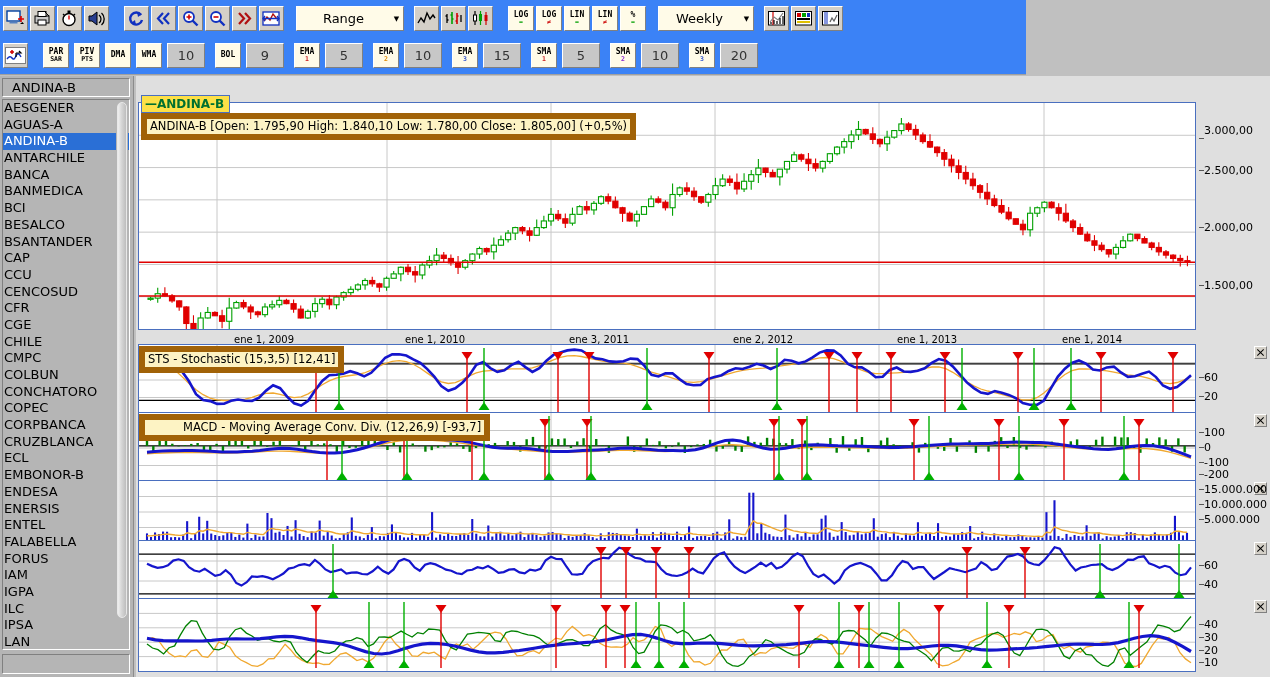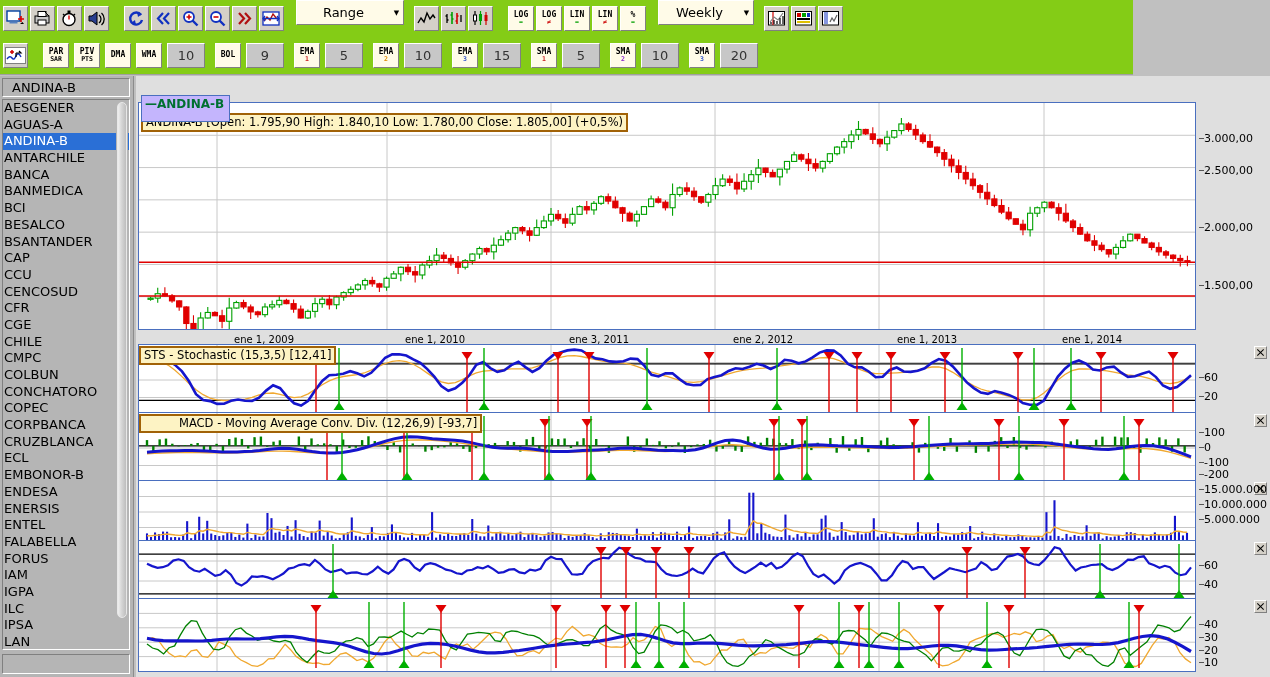--- a/index.html
+++ b/index.html
@@ -5,23 +5,23 @@
   * { box-sizing: border-box; }
   html, body {
     margin: 0; padding: 0;
     width: 1270px; height: 677px;
     overflow: hidden;
     background: #c0c0c0;
     font-family: "DejaVu Sans", "Liberation Sans", sans-serif;
   }
   
   .toolbar {
-    position: absolute; left: 0; width: 1133px;
-    background: #84cc16;
-    display: flex; align-items: flex-start;
+    position: absolute; left: 0; width: 1026px;
+    background: #3b82f6;
+    display: flex; align-items: center;
   }
   #toolbar-top { top: 0; height: 37px; }
   #toolbar-ind { top: 37px; height: 38px; border-bottom: 1px solid #a0a0a0; }
 
   .tgroup { display: flex; align-items: center; height: 100%; padding: 0 3px; }
   .tsep { width: 7px; }
 
   .tbtn {
     width: 25px; height: 25px;
     background: #d4d0c8;
@@ -125,33 +125,33 @@
     background: #dfdfdf;
   }
   .panel {
     position: absolute; left: 2px;
     background: #ffffff;
     border: 1px solid #4a6fbf;
   }
   .panel-title {
     position: absolute; left: 3px; top: 2px;
     background: #fdf3c4;
-    border: 2px solid #a16207;
+    border: 6px solid #a16207;
     font-size: 11.5px; line-height: 13px;
     padding: 1px 3px 1px 3px;
     color: #000; white-space: nowrap;
     z-index: 6;
     font-family: "DejaVu Sans", "Liberation Sans", sans-serif;
   }
   #legend-badge {
     position: absolute; left: 5px; top: 19px;
-    background: #c4b5fd;
+    background: #fde047;
     border: 1px solid #4a6fbf;
     font-size: 12px; font-weight: bold; color: #007030;
-    padding: 1px 5px 10px 3px;
+    padding: 1px 5px 1px 3px;
     z-index: 7; white-space: nowrap;
   }
   .axis-labels {
     position: absolute;
     font-size: 11px; color: #000;
     font-family: "DejaVu Sans", "Liberation Sans", sans-serif;
   }
   .axis-lbl { position: absolute; white-space: nowrap; left: 0; }
   .xlabel {
     position: absolute; font-size: 10px; color: #000;
@@ -774,21 +774,21 @@
         <rect x="1045.8504109589041" y="157.64878048780488" width="5.148493150684931" height="1.6536585365853682" fill="#e00000" stroke="#e00000" stroke-width="1.1"></rect>
         <line x1="0" y1="159.30243902439025" x2="1056" y2="159.30243902439025" stroke="#e00000" stroke-width="1.4"></line>
         <line x1="0" y1="192.9268292682927" x2="1056" y2="192.9268292682927" stroke="#e00000" stroke-width="1.4"></line>
       </svg>
   </div>
   <div id="legend-badge">—ANDINA-B</div>
   <div class="panel-title" id="ohlc-title" style="top:37px; left:5px;">ANDINA-B [Open: 1.795,90  High: 1.840,10  Low: 1.780,00  Close: 1.805,00] (+0,5%)</div>
 
   <div class="axis-labels" id="price-axis" style="left:1068px; top:26px; width:80px; height:228px;">
       <div style="position: absolute; left: -5px; top: 36px; width: 5px; height: 1px; background: rgb(85, 85, 85);"></div>
-      <div class="axis-lbl" style="top: 30px;">3.000,00</div>
+      <div class="axis-lbl" style="top: 22px;">3.000,00</div>
       <div style="position: absolute; left: -5px; top: 68px; width: 5px; height: 1px; background: rgb(85, 85, 85);"></div>
       <div class="axis-lbl" style="top: 62px;">2.500,00</div>
       <div style="position: absolute; left: -5px; top: 125px; width: 5px; height: 1px; background: rgb(85, 85, 85);"></div>
       <div class="axis-lbl" style="top: 119px;">2.000,00</div>
       <div style="position: absolute; left: -5px; top: 183px; width: 5px; height: 1px; background: rgb(85, 85, 85);"></div>
       <div class="axis-lbl" style="top: 177px;">1.500,00</div>
     </div>
 
   <div id="x-axis">
       <div class="xlabel" style="left: 98px; top: 258px;">ene 1, 2009</div>

